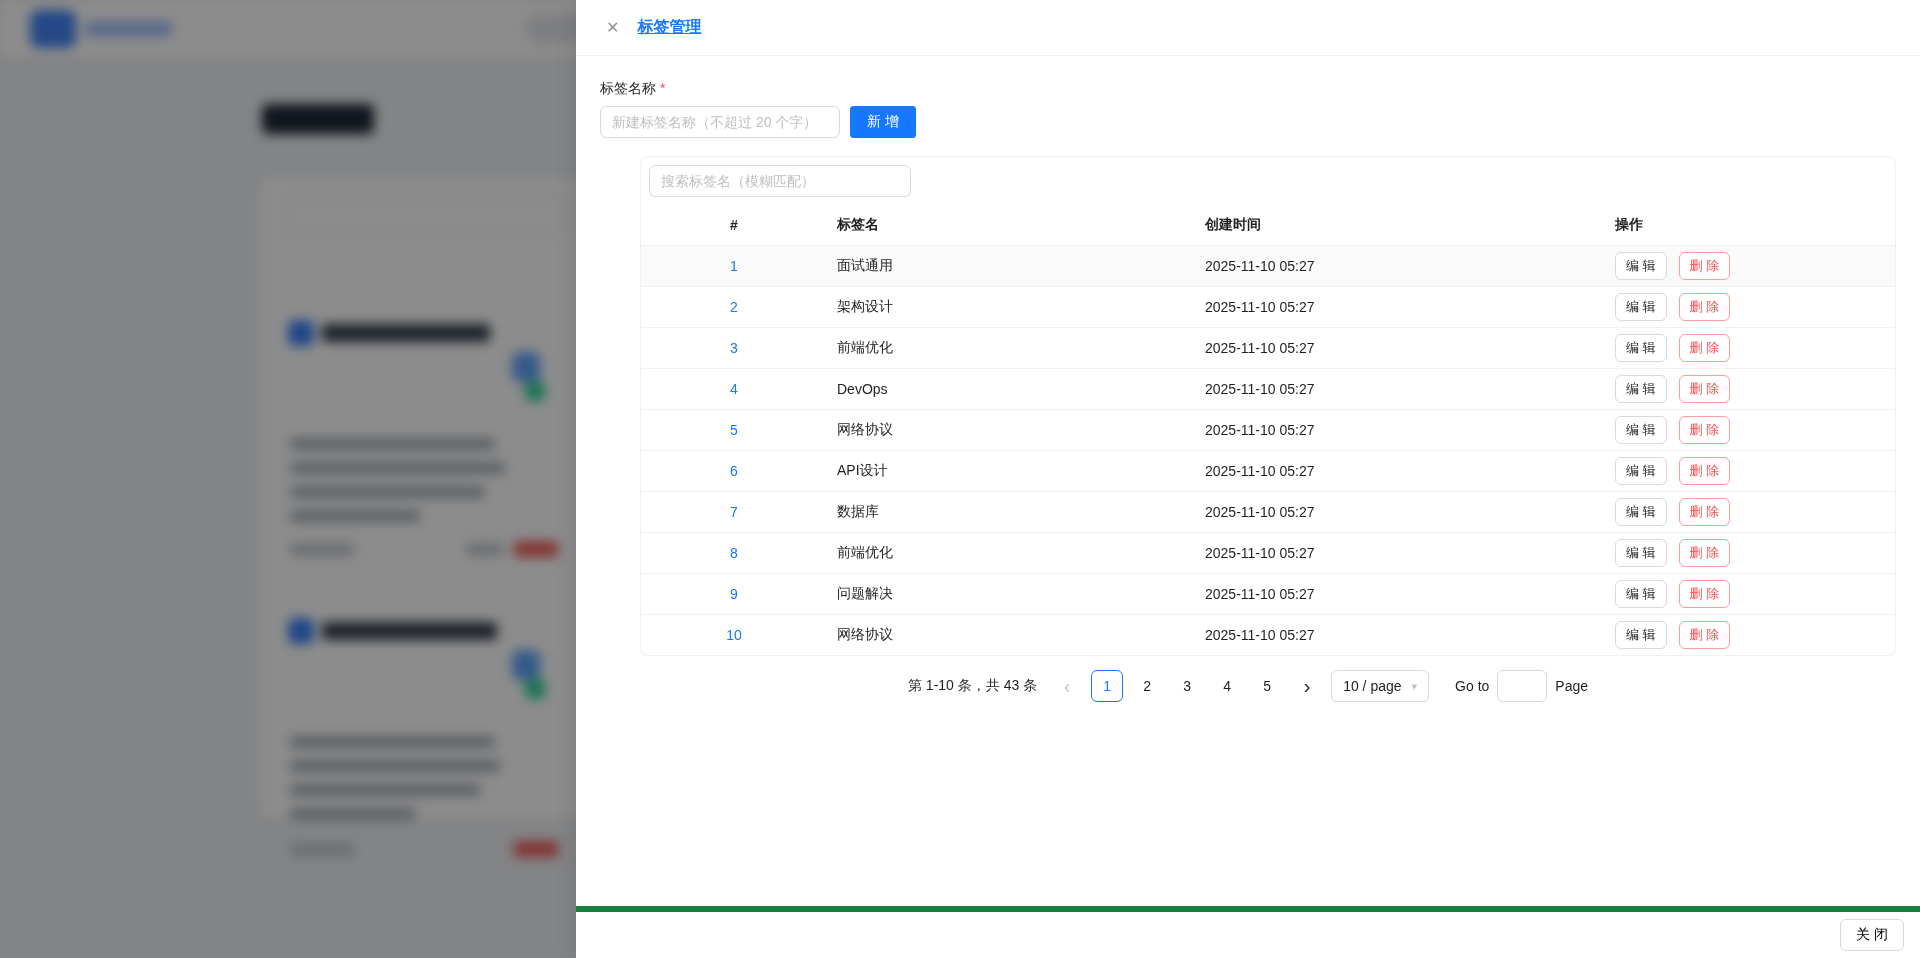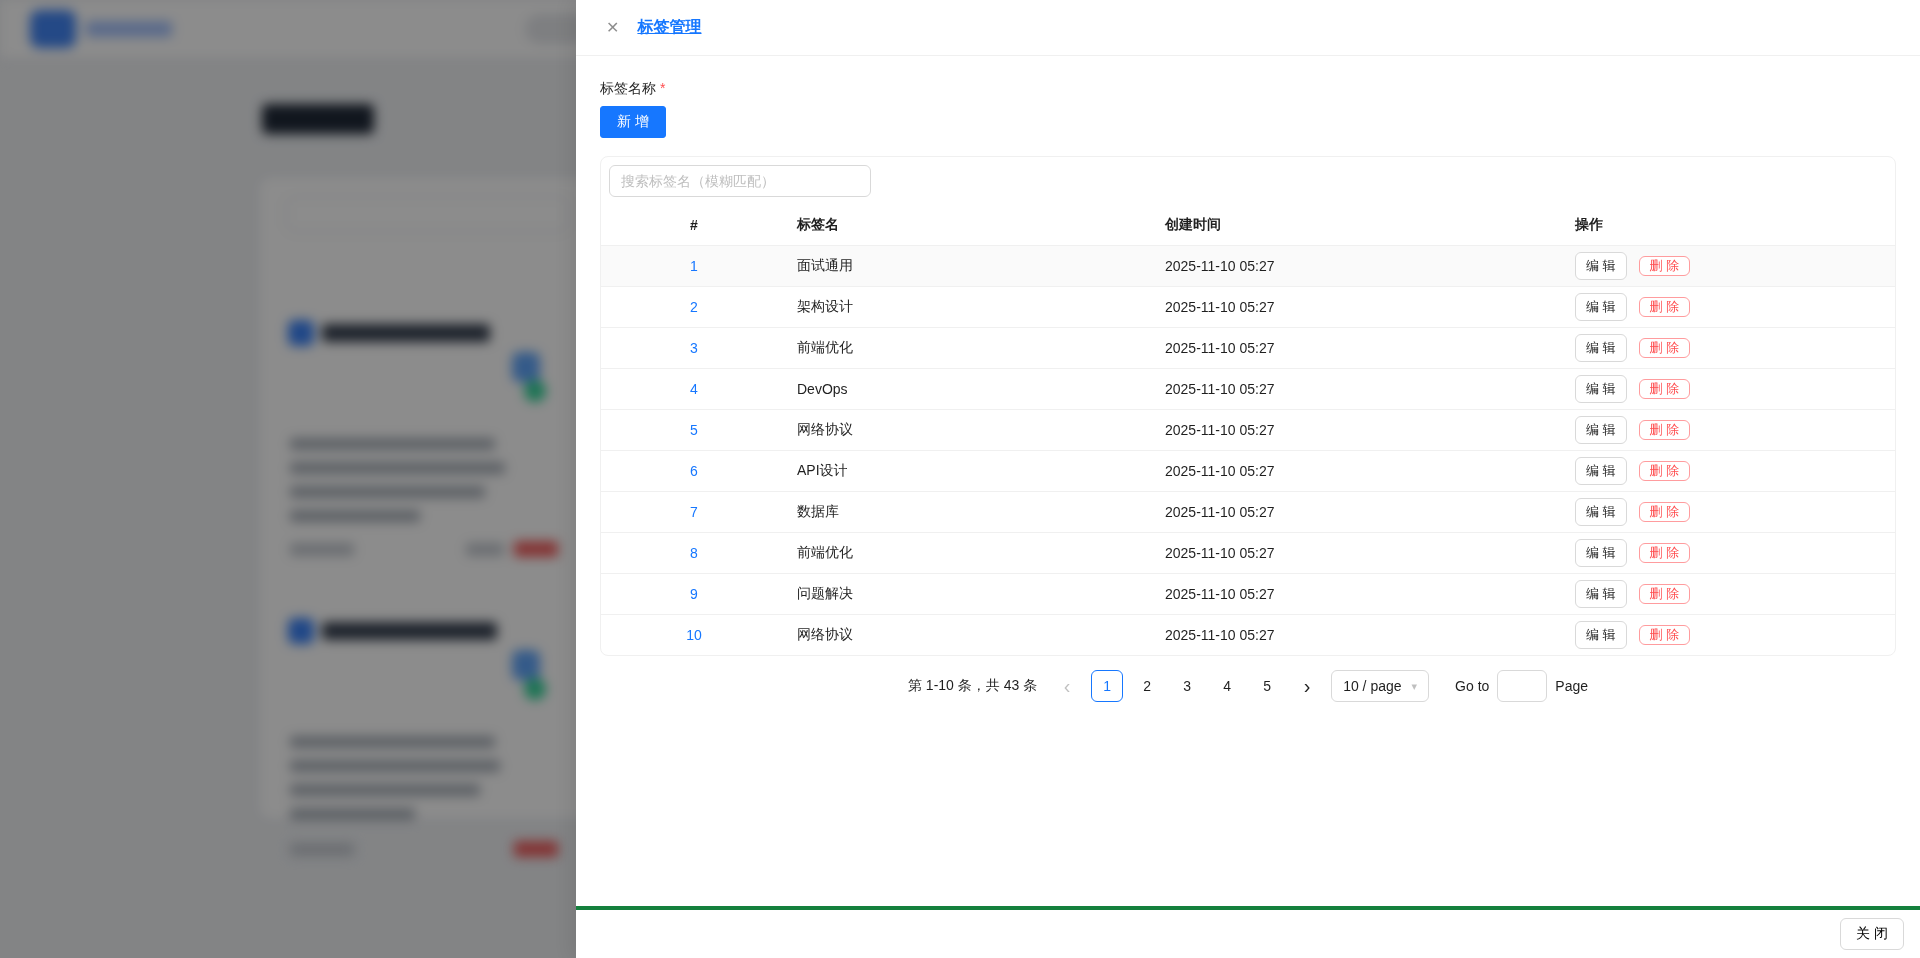--- a/index.html
+++ b/index.html
@@ -33,49 +33,49 @@
   .drawer-title { font-size: 16px; font-weight: 600; color: #1677ff; text-decoration: underline; }
 
   .drawer-body { flex: 1 1 auto; padding: 24px 24px 0; overflow: hidden; }
   .form-label-row { font-size: 14px; }
   .req { color: #ff4d4f; margin-left: 4px; }
   .form-row { margin-top: 8px; display: flex; gap: 10px; align-items: center; }
   .tag-input { width: 240px; height: 32px; border: 1px solid #d9d9d9; border-radius: 6px; padding: 0 11px; font-size: 14px; outline: none; font-family: inherit; }
   input::placeholder { color: #bfbfbf; }
   .add-btn { height: 32px; padding: 0 16px; background: #1677ff; border: 1px solid #1677ff; color: #fff; border-radius: 3px; font-size: 14px; cursor: pointer; font-family: inherit; }
 
-  .card { margin-top: 18px; border: 1px solid #f0f0f0; border-radius: 8px; overflow: hidden; }
+  .card { margin-top: 18px; border: 1px solid #f0f0f0; border-radius: 8px; overflow: hidden; margin-left: 40px; }
   .card-search { padding: 8px; }
   .search-input { width: 262px; height: 32px; border: 1px solid #d9d9d9; border-radius: 6px; padding: 0 11px; font-size: 14px; outline: none; font-family: inherit; }
 
   table { width: 100%; border-collapse: collapse; table-layout: fixed; }
   col.c-id { width: 186px; } col.c-name { width: 368px; } col.c-time { width: 410px; }
   thead th { height: 40px; font-size: 14px; font-weight: 600; text-align: left; padding: 0 10px; border-bottom: 1px solid #f0f0f0; color: rgba(0,0,0,0.88); }
   thead th.c-id { text-align: center; }
   tbody td { height: 41px; font-size: 14px; padding: 0 10px; border-bottom: 1px solid #f0f0f0; }
   tbody tr:last-child td { border-bottom: none; }
   tbody tr.hover td { background: #fafafa; }
   td.c-id { text-align: center; }
   .row-id { color: #1677ff; cursor: pointer; }
   .edit-btn { height: 28px; padding: 0 10px; border: 1px solid #d9d9d9; background: #fff; border-radius: 6px; font-size: 13px; color: rgba(0,0,0,0.88); cursor: pointer; font-family: inherit; }
-  .del-btn { height: 20px; padding: 0 10px; border: 1px solid #ff9c9e; background: #fff; border-radius: 6px; font-size: 13px; color: #ff4d4f; cursor: pointer; margin-left: 8px; font-family: inherit; }
+  .del-btn { height: 28px; padding: 0 10px; border: 1px solid #ff9c9e; background: #fff; border-radius: 6px; font-size: 13px; color: #ff4d4f; cursor: pointer; margin-left: 8px; font-family: inherit; }
 
   .pagination { margin-top: 14px; display: flex; align-items: center; justify-content: center; gap: 8px; font-size: 14px; }
   .total { margin-right: 6px; }
   .page-arrow { width: 32px; height: 32px; border: none; background: none; font-size: 20px; line-height: 30px; color: rgba(0,0,0,0.88); cursor: pointer; font-family: inherit; }
   .page-arrow.disabled { color: rgba(0,0,0,0.25); cursor: not-allowed; }
   .pages { display: flex; gap: 8px; }
   .page-btn { min-width: 32px; height: 32px; border: 1px solid transparent; background: transparent; border-radius: 6px; font-size: 14px; color: rgba(0,0,0,0.88); cursor: pointer; font-family: inherit; }
   .page-btn.active { border-color: #1677ff; color: #1677ff; background: #fff; }
   .page-size { height: 32px; border: 1px solid #d9d9d9; border-radius: 6px; display: inline-flex; align-items: center; gap: 10px; padding: 0 11px; cursor: pointer; background: #fff; }
   .chev { color: rgba(0,0,0,0.25); font-size: 11px; line-height: 1; }
   .goto-label { margin-left: 18px; }
   .goto-input { width: 50px; height: 32px; border: 1px solid #d9d9d9; border-radius: 6px; padding: 0 8px; font-size: 14px; outline: none; font-family: inherit; }
 
-  .drawer-footer { flex: 0 0 52px; border-top: 4px solid #15803d; display: flex; align-items: center; justify-content: flex-end; padding: 0 16px; }
+  .drawer-footer { flex: 0 0 52px; border-top: 6px solid #15803d; display: flex; align-items: center; justify-content: flex-end; padding: 0 16px; }
   .footer-close { height: 32px; padding: 0 15px; border: 1px solid #d9d9d9; background: #fff; border-radius: 6px; font-size: 14px; cursor: pointer; font-family: inherit; }
 </style>
 </head>
 <body>
 
 <div class="background">
   <div class="bg-blur">
     <div class="bg-nav">
       <div class="bg-logo"></div>
       <div class="bg-logo-text"></div>
@@ -120,20 +120,21 @@
     <div class="drawer-title">标签管理</div>
   </header>
 
   <div class="drawer-body">
 
     <div class="form-label-row">
       <span>标签名称</span><span class="req">*</span>
     </div>
 
     <div class="form-row">
+      <input class="tag-input" type="text" placeholder="新建标签名称（不超过 20 个字）" style="">
       <button class="add-btn">新 增</button>
     </div>
 
     <div class="card">
       <div class="card-search">
         <input class="search-input" type="text" placeholder="搜索标签名（模糊匹配）" style="">
       </div>
       <table>
         <colgroup>
           <col class="c-id">

